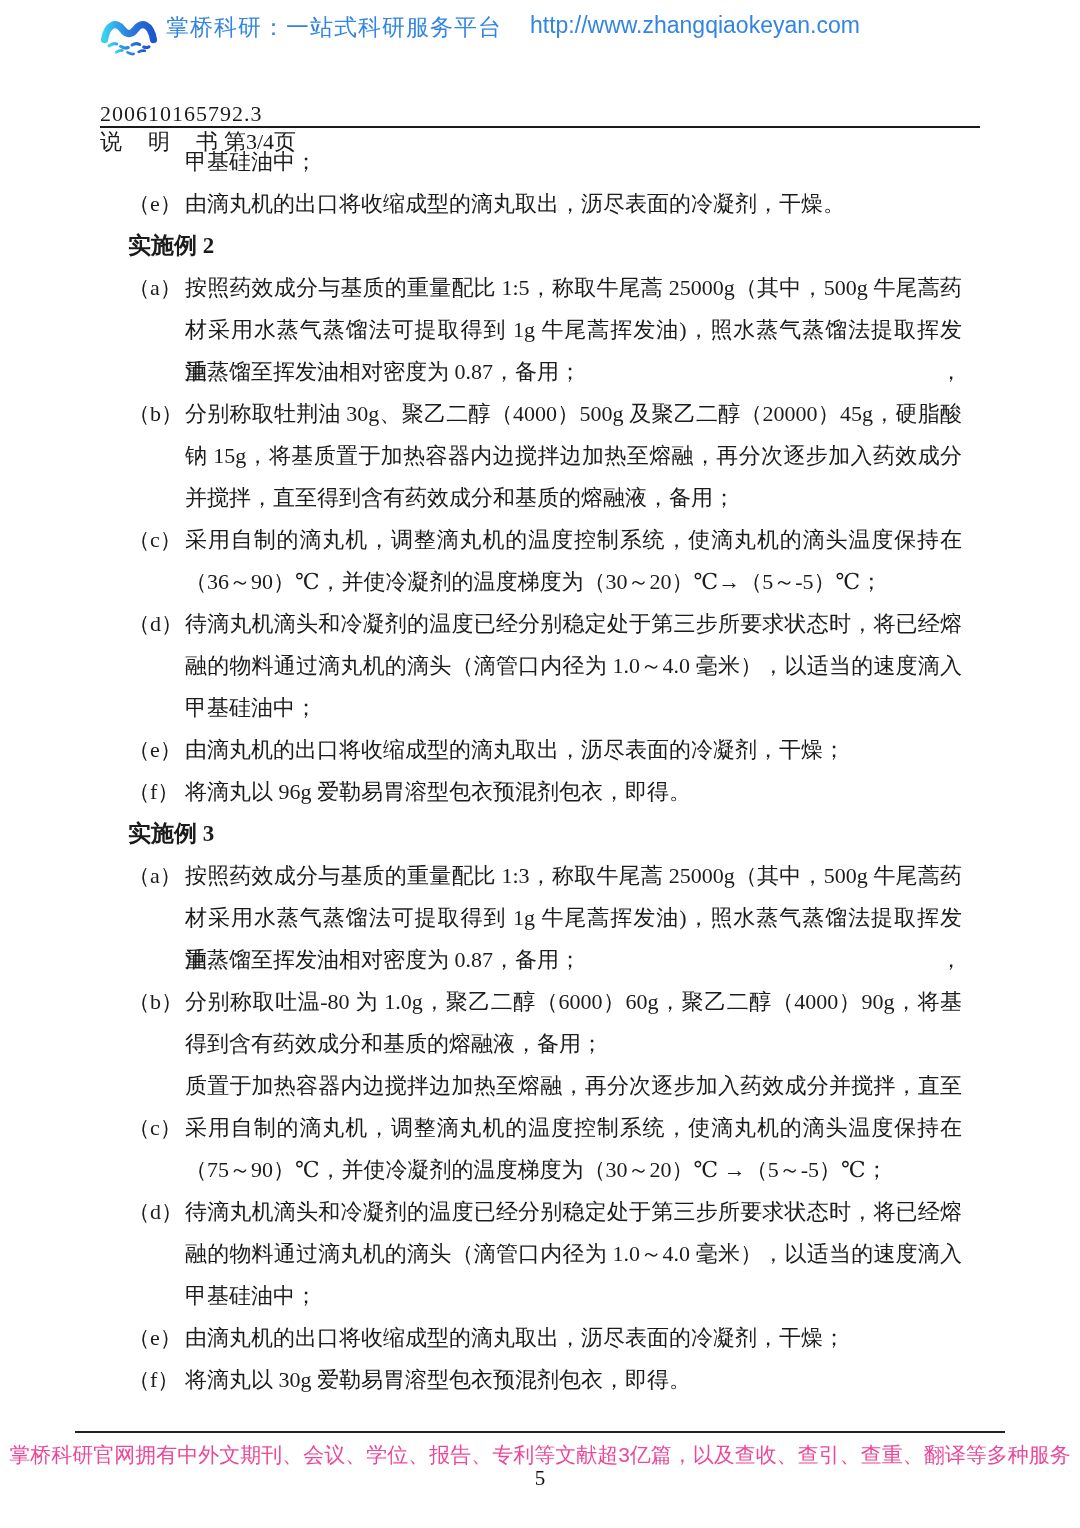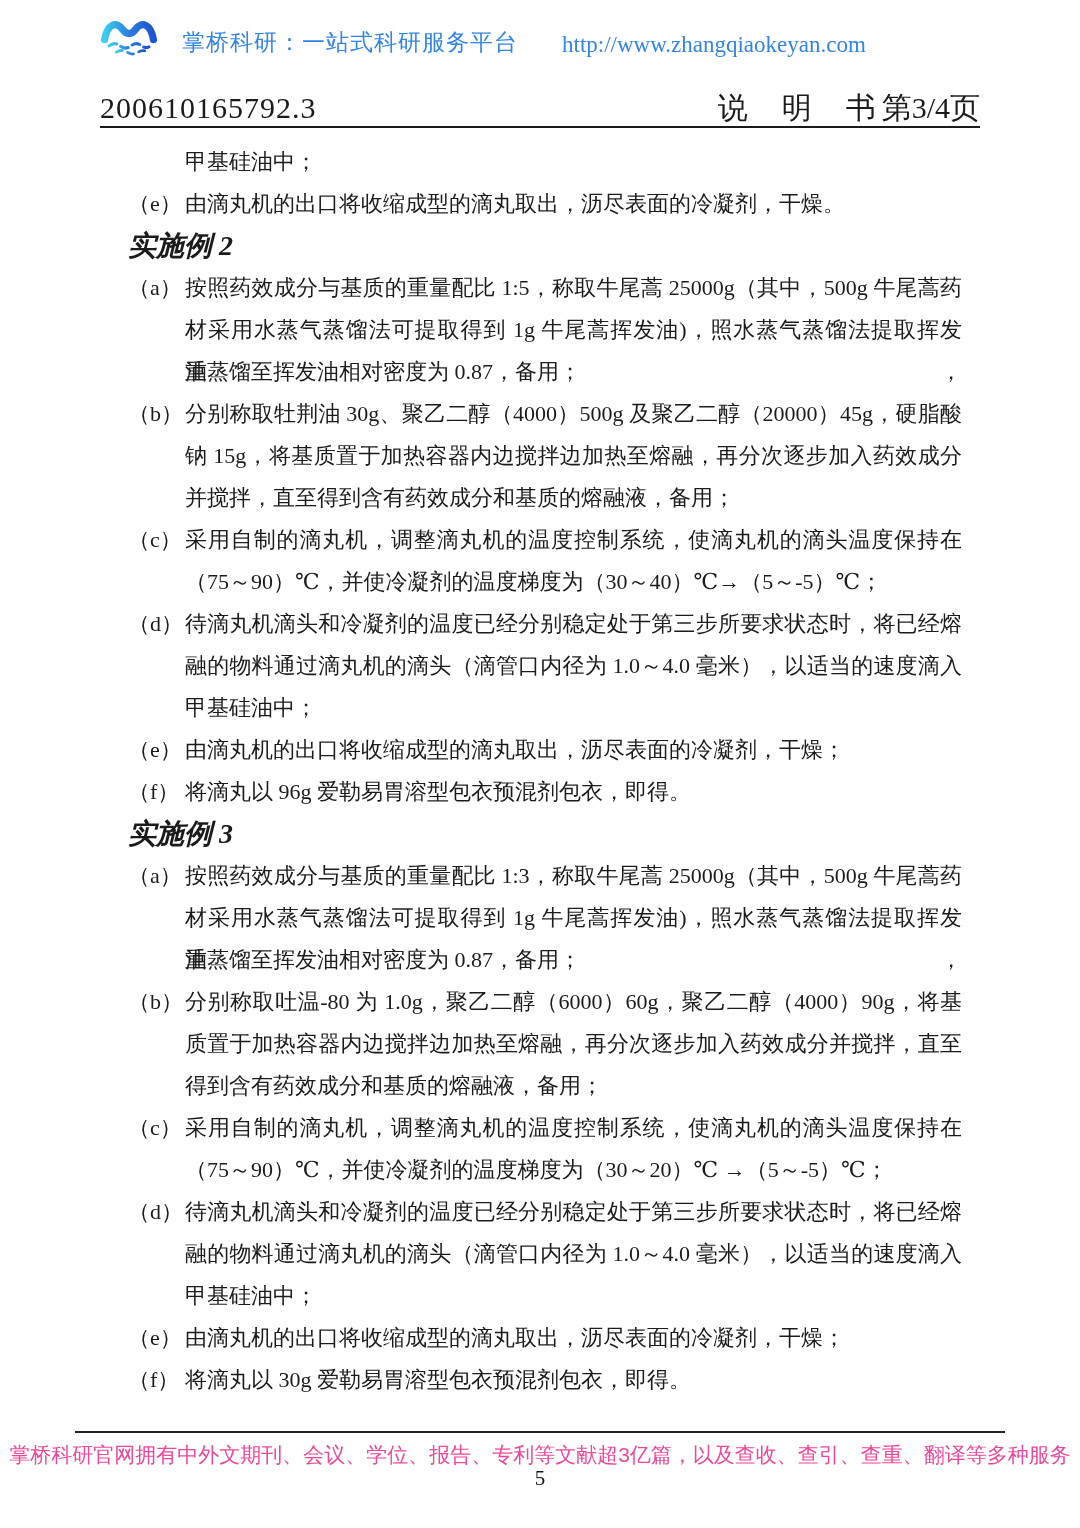--- a/index.html
+++ b/index.html
@@ -14,45 +14,46 @@
     font-family: "Liberation Serif", "DejaVu Serif", serif;
     color: #1b1b1b;
   }
 
   
   .brand-header {
     position: absolute;
     top: 12px;
     left: 100px;
     display: flex;
-    align-items: flex-end;
-    gap: 24px;
-    font-family: Liberation Serif, serif;
+    align-items: flex-start;
+    gap: 8px;
+    font-family: Liberation Sans, sans-serif;
   }
   .brand-header .brand-text {
     font-size: 23px;
     color: #3385E3;
     letter-spacing: 1px;
   }
   .brand-header .brand-url {
     font-size: 23px;
     color: #3385E3;
     margin-left: 20px;
   }
 
   
   .doc-header {
     position: absolute;
-    top: 88px;
+    top: 101px;
     left: 100px;
     width: 880px;
     display: flex;
     justify-content: space-between;
     align-items: baseline;
-    font-size: 30px;
+    font-size: 22px;
+    flex-direction: column;
   }
   .patent-number { letter-spacing: 1px; }
   .doc-right { display: flex; align-items: baseline; text-align: center; }
   .doc-title { letter-spacing: 2px; }
   .page-indicator { margin-left: 4px; }
 
   .head-rule {
     position: absolute;
     top: 126px;
     left: 100px;
@@ -85,22 +86,21 @@
   .line .text { display: block; }
   .line.full .text {
     white-space: normal;
     text-align: justify;
     text-align-last: justify;
     width: 100%;
   }
   .line.heading {
     padding-left: 0;
     font-weight: bold;
-    font-size: 28px;
-    font-style: italic;
+    font-size: 23px;
   }
 
   
   .foot-rule {
     position: absolute;
     top: 1431px;
     left: 75px;
     width: 930px;
     height: 0;
     border: none;
@@ -196,21 +196,21 @@
       <div class="line">
       <span class="label"></span>
       <span class="text">并搅拌，直至得到含有药效成分和基质的熔融液，备用；</span>
     </div>
       <div class="line full">
       <span class="label">（c）</span>
       <span class="text">采用自制的滴丸机，调整滴丸机的温度控制系统，使滴丸机的滴头温度保持在</span>
     </div>
       <div class="line">
       <span class="label"></span>
-      <span class="text">（75～90）℃，并使冷凝剂的温度梯度为（30～40）℃→（5～-5）℃；</span>
+      <span class="text">（36～90）℃，并使冷凝剂的温度梯度为（30～20）℃→（5～-5）℃；</span>
     </div>
       <div class="line full">
       <span class="label">（d）</span>
       <span class="text">待滴丸机滴头和冷凝剂的温度已经分别稳定处于第三步所要求状态时，将已经熔</span>
     </div>
       <div class="line full">
       <span class="label"></span>
       <span class="text">融的物料通过滴丸机的滴头（滴管口内径为 1.0～4.0 毫米），以适当的速度滴入</span>
     </div>
       <div class="line">
@@ -238,27 +238,27 @@
       <span class="text">材采用水蒸气蒸馏法可提取得到 1g 牛尾蒿挥发油)，照水蒸气蒸馏法提取挥发油，</span>
     </div>
       <div class="line">
       <span class="label"></span>
       <span class="text">重蒸馏至挥发油相对密度为 0.87，备用；</span>
     </div>
       <div class="line full">
       <span class="label">（b）</span>
       <span class="text">分别称取吐温-80 为 1.0g，聚乙二醇（6000）60g，聚乙二醇（4000）90g，将基</span>
     </div>
+      <div class="line">
+      <span class="label"></span>
+      <span class="text">得到含有药效成分和基质的熔融液，备用；</span>
+    </div>
       <div class="line full">
       <span class="label"></span>
       <span class="text">质置于加热容器内边搅拌边加热至熔融，再分次逐步加入药效成分并搅拌，直至</span>
-    </div>
-      <div class="line">
-      <span class="label"></span>
-      <span class="text">得到含有药效成分和基质的熔融液，备用；</span>
     </div>
       <div class="line full">
       <span class="label">（c）</span>
       <span class="text">采用自制的滴丸机，调整滴丸机的温度控制系统，使滴丸机的滴头温度保持在</span>
     </div>
       <div class="line">
       <span class="label"></span>
       <span class="text">（75～90）℃，并使冷凝剂的温度梯度为（30～20）℃ →（5～-5）℃；</span>
     </div>
       <div class="line full">

